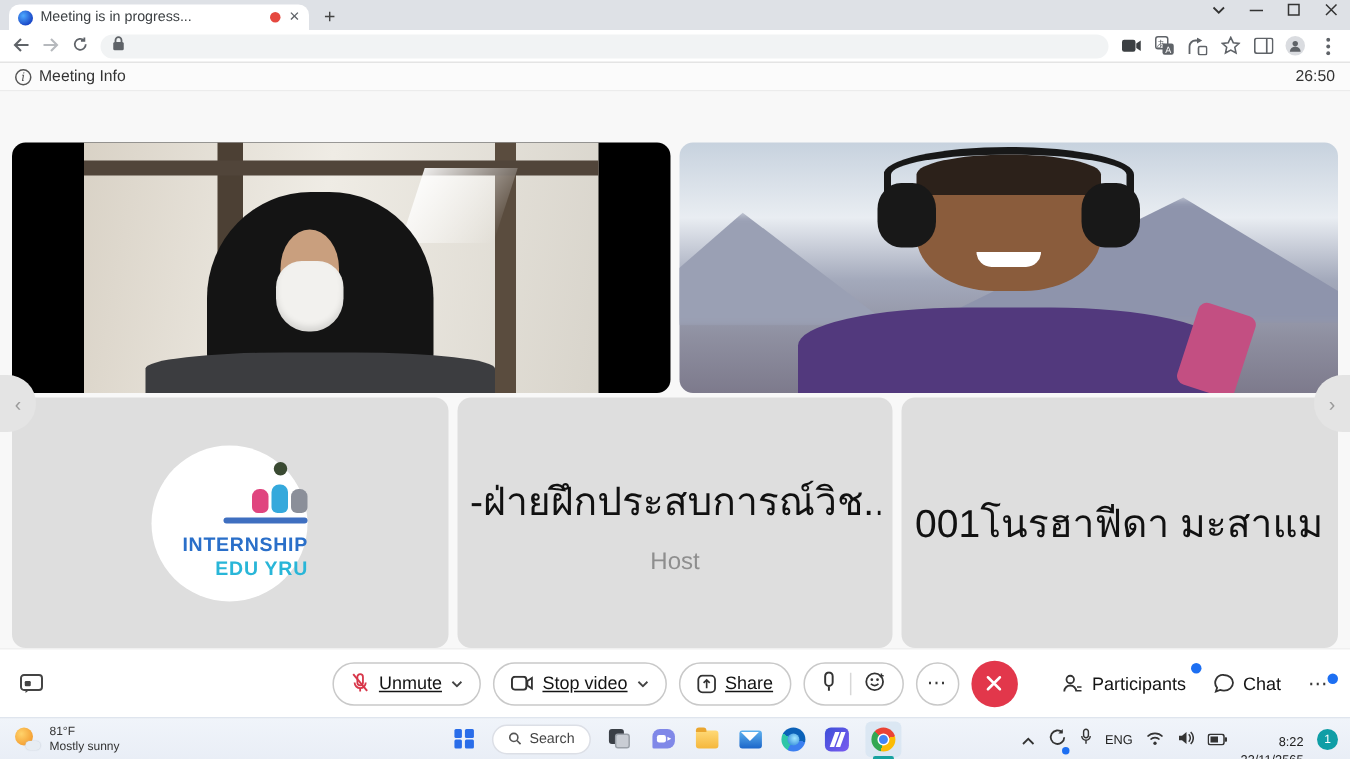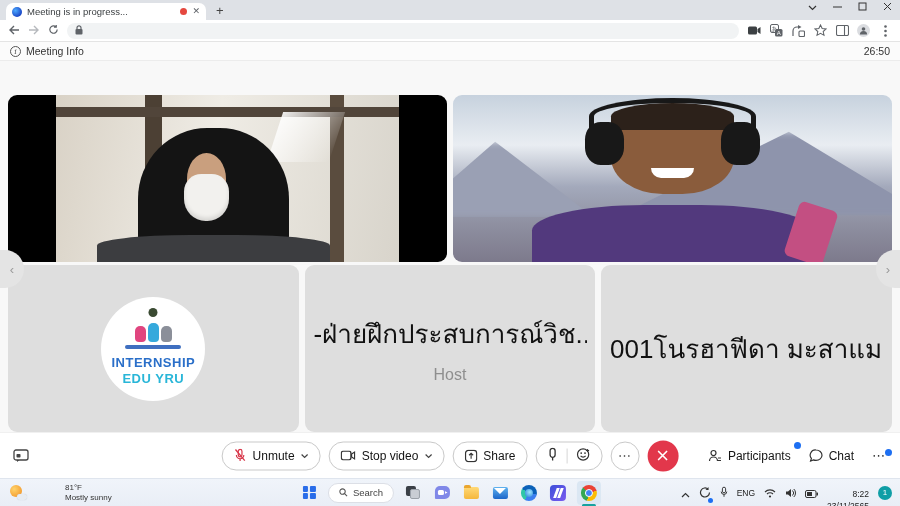--- a/index.html
+++ b/index.html
@@ -73,57 +73,57 @@
   .t3-hair { position:absolute; left:36%; top:5%; width:28%; height:16%; background:#2c211a; border-radius:50% 50% 0 0; }
   .t3-smile { position:absolute; left:45%; top:44%; width:10%; height:6%; background:#fff; border-radius:0 0 40px 40px; }
   .t3-phL,.t3-phR { position:absolute; top:16%; width:9%; height:26%; background:#181818; border-radius:40%; }
   .t3-phL { left:30%; } .t3-phR { left:61%; }
   .t3-band { position:absolute; left:31%; top:2%; width:38%; height:22%; border:5px solid #181818; border-bottom:none; border-radius:50% 50% 0 0; }
   .t3-shirt { position:absolute; left:18%; bottom:-4%; width:64%; height:38%; background:#52397d; border-radius:40% 40% 0 0; }
   .t3-strap { position:absolute; right:14%; bottom:0%; width:9%; height:34%; background:#c34f82; transform:rotate(18deg); border-radius:6px; }
 
   
   .t-gray { background:#dedede; display:flex; flex-direction:column; align-items:center; justify-content:center; }
-  .big-avatar { width:104px; height:104px; border-radius:50%; background:#fff; display:flex; flex-direction:column; align-items:center; justify-content:center; gap:1px; }
+  .big-avatar { width:104px; height:104px; border-radius:50%; background:#fff; display:flex; flex-direction:column; align-items:flex-end; justify-content:center; gap:1px; }
   .logo-figs { display:flex; gap:2px; align-items:flex-end; height:26px; margin-top:4px; position:relative; }
   .logo-figs::before { content:""; position:absolute; left:50%; top:-8px; transform:translateX(-50%); width:9px; height:9px; border-radius:50%; background:#3a4a32; }
   .fig { width:11px; height:18px; border-radius:5px 5px 4px 4px; }
   .fig.pink { background:#e0457f; height:16px; }
   .fig.blue { background:#35a9dc; height:19px; }
   .fig.gray { background:#8b8f99; height:16px; }
   .logo-sub { width:56px; height:4px; border-radius:2px; background:#3f6fc0; margin-top:2px; }
   .av-line1 { font-size:13px; font-weight:bold; color:#2a6fc9; letter-spacing:.5px; margin-top:5px; }
   .av-line2 { font-size:13px; font-weight:bold; color:#29b6d8; letter-spacing:.5px; }
   .p-name { font-size:26px; color:#111; max-width:94%; white-space:nowrap; overflow:hidden; }
   .p-role { font-size:16px; color:#8e8e8e; margin-top:12px; }
 
   .nav-arr { position:absolute; top:189px; width:24px; height:38px; background:#e4e4e4; color:#9a9a9a; display:flex; align-items:center; justify-content:center; font-size:13px; z-index:5; }
   .nav-arr.left { left:0; border-radius:0 19px 19px 0; }
   .nav-arr.right { right:0; border-radius:19px 0 0 19px; }
 
   
   .controlbar { height:46px; background:#fff; display:flex; align-items:center; position:relative; border-top:1px solid #f0f0f0; }
   .layout-btn { margin-left:10px; width:22px; height:20px; display:flex; align-items:center; justify-content:center; }
   .ctl-center { position:absolute; left:50%; top:50%; transform:translate(-50%,-50%); display:flex; align-items:center; gap:8px; }
-  .pillbtn { height:29px; border:1px solid #c9c9c9; border-radius:15px; background:#fff; display:flex; align-items:center; gap:6px; padding:0 11px; font-size:12px; color:#141414; white-space:nowrap; }
+  .pillbtn { height:29px; border:1px solid #c9c9c9; border-radius:15px; background:#fff; display:flex; align-items:center; gap:6px; padding:0 11px; font-size:12px; color:#141414; white-space:nowrap;text-decoration:underline; }
   .circbtn { width:29px; height:29px; border:1px solid #c9c9c9; border-radius:50%; background:#fff; display:flex; align-items:center; justify-content:center; }
   .leavebtn { width:31px; height:31px; border-radius:50%; background:#e2374b; display:flex; align-items:center; justify-content:center; border:none; }
   .pill-sep { width:1px; height:15px; background:#d7d7d7; }
   .ctl-right { margin-left:auto; display:flex; align-items:center; gap:18px; padding-right:14px; font-size:12px; color:#141414; }
   .ctl-rt-item { display:flex; align-items:center; gap:6px; position:relative; }
   .notif-dot { width:7px; height:7px; border-radius:50%; background:#1d6ff2; position:absolute; top:-7px; right:-10px; }
   .dots-glyph { letter-spacing:1px; color:#3a3a3a; font-size:13px; line-height:0; }
 
   
   .taskbar { height:28px; background:linear-gradient(180deg,#f0f4fa,#e9eef6); display:flex; align-items:center; position:relative; border-top:1px solid #dfe5ee; }
   .weather { display:flex; align-items:center; gap:6px; padding-left:10px; }
   .wx-ic { width:17px; height:15px; position:relative; }
   .wx-sun { position:absolute; left:0; top:0; width:12px; height:12px; border-radius:50%; background:radial-gradient(circle at 35% 35%,#ffd36b,#f08c1e); }
   .wx-cloud { position:absolute; right:0; bottom:0; width:10px; height:6px; border-radius:5px; background:#e7ecf2; box-shadow:0 0 1px #b9c2cf; }
-  .wx-text { font-size:8px; color:#333; line-height:1.25;margin-left:32px; }
+  .wx-text { font-size:8px; color:#333; line-height:1.25; }
   .tb-center { position:absolute; left:50%; top:50%; transform:translate(-50%,-50%); display:flex; align-items:center; gap:9px; }
   .tb-app { width:20px; height:20px; display:flex; align-items:center; justify-content:center; position:relative; }
   .start-grid { width:13px; height:13px; display:grid; grid-template-columns:1fr 1fr; gap:1.5px; }
   .start-grid i { background:#2a6de9; border-radius:1px; }
   .searchpill { height:20px; background:#fff; border:1px solid #dcdfe6; border-radius:11px; display:flex; align-items:center; gap:5px; padding:0 10px; font-size:9.5px; color:#444; }
   .taskview { position:relative; width:14px; height:13px; }
   .taskview i { position:absolute; border-radius:2px; }
   .taskview .back { left:0; top:0; width:10px; height:10px; background:#3a3f46; }
   .taskview .front { right:0; bottom:0; width:10px; height:10px; background:#c9cdd4; border:1px solid #9aa0a8; }
   .chat-ic { width:15px; height:13px; background:#8088e8; border-radius:5px 5px 5px 1px; position:relative; }

